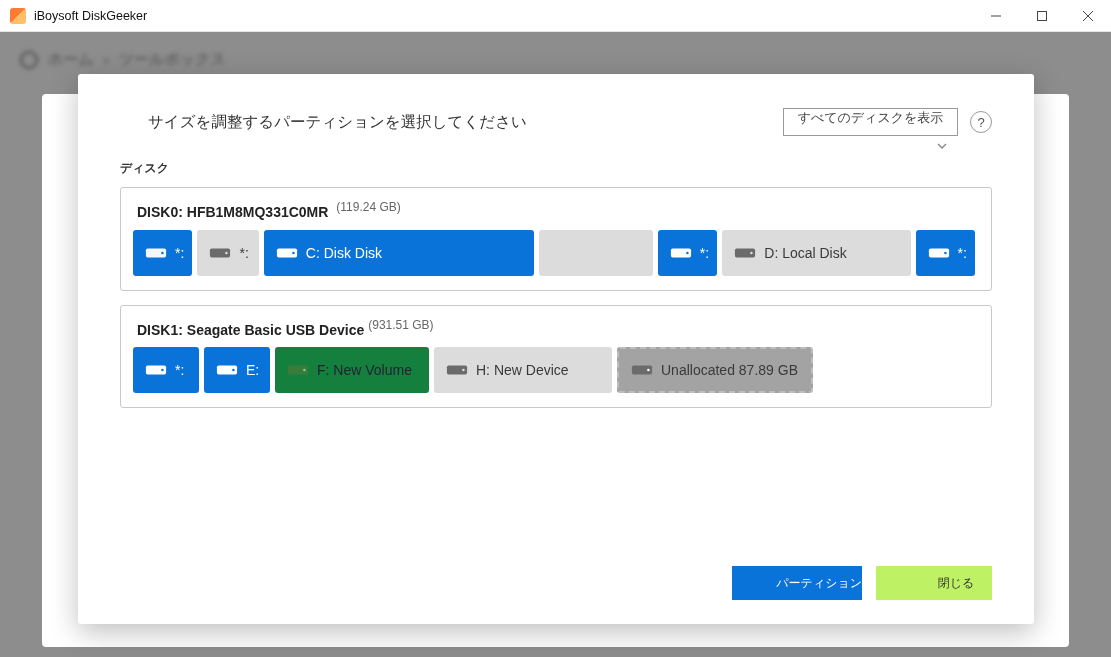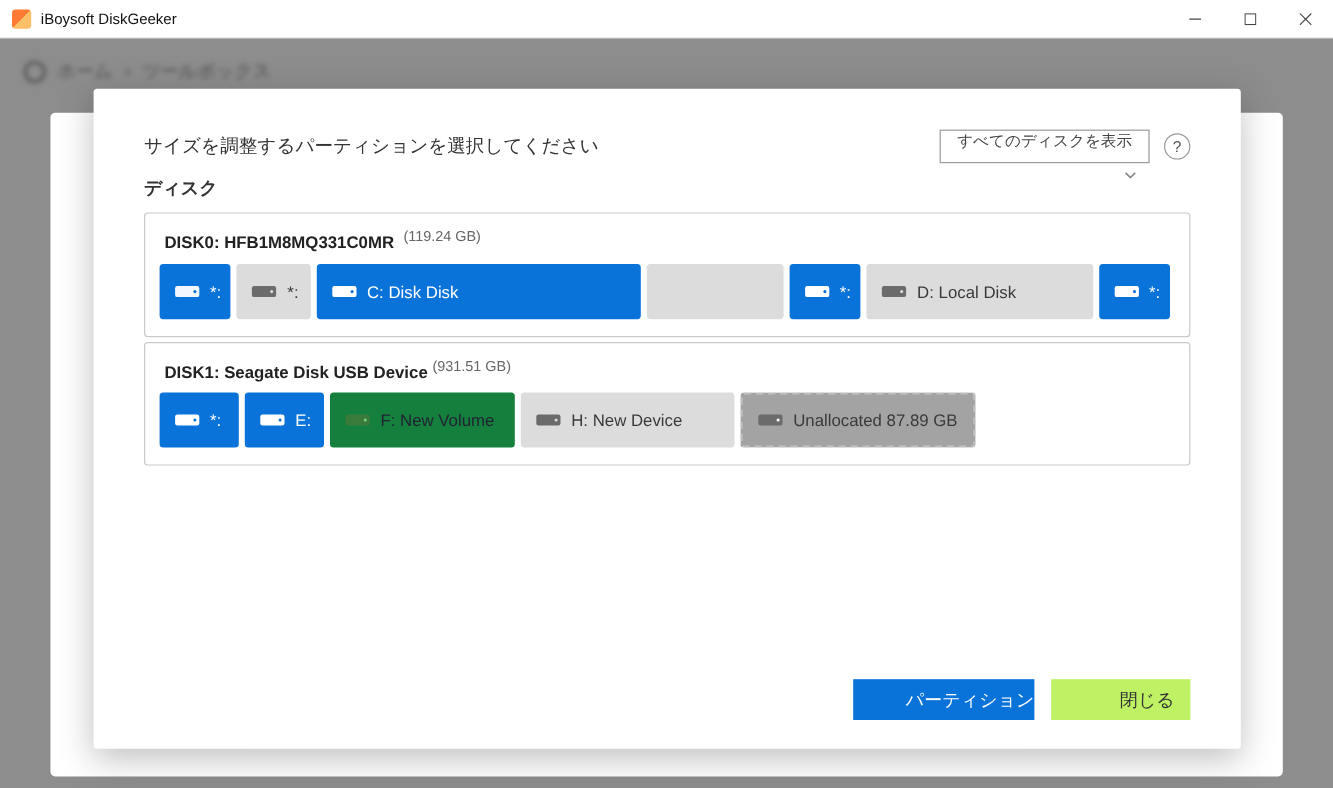--- a/index.html
+++ b/index.html
@@ -34,38 +34,38 @@
     position: absolute; top: 62px; left: 42px; right: 42px; bottom: 10px;
     background: #fff; border-radius: 4px; filter: blur(0.5px);
   }
 
   
   .dialog {
     position: absolute; left: 78px; top: 74px; width: 956px; height: 550px;
     background: #fff; border-radius: 3px; box-shadow: 0 8px 28px rgba(0,0,0,0.25);
     padding: 34px 42px 24px 42px; display: flex; flex-direction: column;
   }
-  .dlg-head { display: flex; align-items: center; }
+  .dlg-head { display: flex; align-items: center; margin-left: 28px; }
   .dlg-title { font-size: 15.5px; color: #333; flex: 1; }
   .filter-select {
     height: 28px; min-width: 175px; border: 1px solid #9a9a9a; background: #fff;
     display: flex; align-items: center; padding: 0 10px; font-size: 13px; color: #444;
     gap: 10px; cursor: pointer; flex-direction: column;
   }
   .filter-select .chev { margin-left: auto; color: #888; }
   .help-btn {
     width: 22px; height: 22px; border: 1.5px solid #9a9a9a; border-radius: 50%;
     display: flex; align-items: center; justify-content: center; margin-left: 12px;
     font-size: 13px; color: #555; cursor: pointer;
   }
 
-  .section-label { font-size: 15px; font-weight: 600; color: #333; margin-top: 12px; margin-bottom: 10px; }
+  .section-label { font-size: 12px; font-weight: 600; color: #333; margin-top: 24px; margin-bottom: 10px; }
 
   .disk-card {
-    border: 1px solid #c9c9c9; border-radius: 3px; padding: 10px 16px 14px 12px; margin-bottom: 4px;
+    border: 1px solid #c9c9c9; border-radius: 3px; padding: 10px 16px 14px 12px; margin-bottom: 14px;
     background: #fff;
   }
   .disk-hdr { font-size: 14px; color: #222; margin: 2px 0 10px 4px; }
   .disk-hdr b { font-weight: 700; }
   .disk-hdr .cap { font-size: 12px; color: #666; vertical-align: super; margin-left: 4px; font-weight: 400; }
 
   .part-row { display: flex; gap: 5px; height: 46px; }
   .part {
     display: flex; align-items: center; padding: 0 12px; border-radius: 3px;
     font-size: 14px; white-space: nowrap; overflow: hidden; gap: 8px; cursor: pointer;
@@ -81,21 +81,21 @@
   .diskicon svg { width: 22px; height: 16px; }
 
   
   .r1a{width:62px}.r1b{width:64px}.r1c{width:288px}.r1d{width:120px}.r1e{width:62px}.r1f{width:200px}.r1g{width:62px}
   
   .r2a{width:66px}.r2b{width:66px}.r2c{width:154px}.r2d{width:178px}.r2e{width:178px}.r2f{width:196px}
 
   .footer { margin-top: auto; display: flex; justify-content: flex-end; gap: 14px; }
   .btn {
     height: 34px; min-width: 116px; display: flex; align-items: center; justify-content: center;
-    font-size: 15px; border: none; cursor: pointer; padding-left: 44px;
+    font-size: 12px; border: none; cursor: pointer; padding-left: 44px;
   }
   .btn.primary { background: #0a73d9; color: #fff; }
   .btn.secondary { background: #bef264; color: #333; }
 </style>
 </head>
 <body>
 
 <div class="titlebar">
   <div class="app-icon"></div>
   <div class="title">iBoysoft DiskGeeker</div>
@@ -205,21 +205,21 @@
               <circle cx="19" cy="8" r="1.4" fill="#0a73d9"></circle>
             </svg>
           </span>
           <span>*:</span>
         </div>
     </div>
   </div>
 
   <div class="disk-card">
     <div class="disk-hdr">
-      <b><span>DISK1</span>: <span>Seagate Disk USB Device</span></b><span class="cap">(931.51 GB)</span>
+      <b><span>DISK1</span>: <span>Seagate Basic USB Device</span></b><span class="cap">(931.51 GB)</span>
     </div>
     <div class="part-row">
       <div class="part blue r2a">
           <span class="diskicon">
             <svg viewBox="0 0 24 16">
               <path d="M3 3h18a2 2 0 0 1 2 2v6a2 2 0 0 1-2 2H3a2 2 0 0 1-2-2V5a2 2 0 0 1 2-2z" fill="#fff"></path>
               <circle cx="19" cy="8" r="1.4" fill="#0a73d9"></circle>
             </svg>
           </span>
           <span>*:</span>

